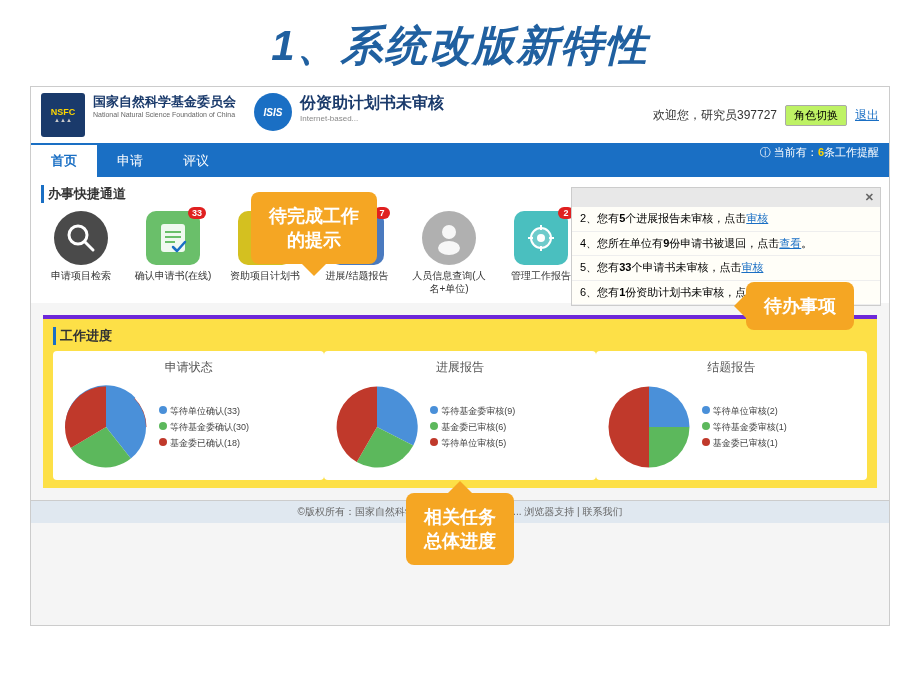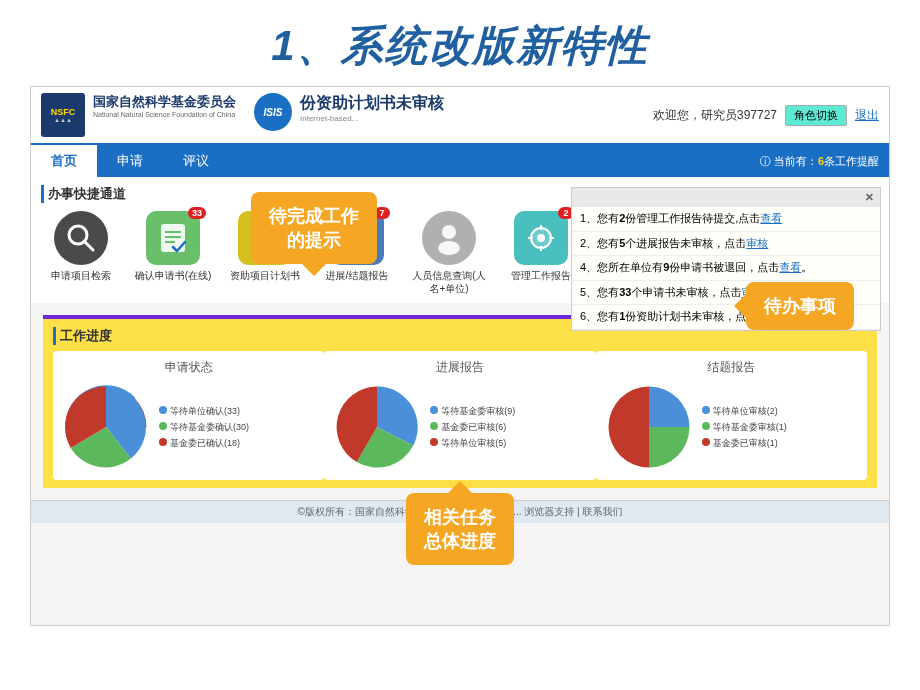--- a/index.html
+++ b/index.html
@@ -105,39 +105,38 @@
       color: #888;
     }
     .header-right {
       display: flex;
       align-items: center;
       gap: 8px;
       font-size: 12px;
       color: #333;
     }
     .role-switch-btn {
-      background: #5eead4;
+      background: #bef264;
       border: 1px solid #aaa;
       padding: 2px 8px;
       font-size: 11px;
       cursor: pointer;
       border-radius: 2px;
     }
     .logout-link {
       color: #1a6fc4;
       text-decoration: underline;
       cursor: pointer;
       font-size: 12px;
     }
 
     
     .sys-nav {
       background: #1a6fc4;
       display: flex;
-      align-items: center;
       padding: 0;
       height: 32px;
     }
     .nav-item {
       color: #fff;
       padding: 0 20px;
       font-size: 13px;
       height: 32px;
       line-height: 32px;
       cursor: pointer;
@@ -402,23 +401,20 @@
     <div class="nav-item">评议</div>
     <div class="nav-right">
       ⓘ 当前有：<span>6</span>条工作提醒
     </div>
   </div>
 
   <div class="notif-panel">
     <div class="notif-header">
       <span></span>
       <span class="notif-close">✕</span>
-    </div>
-    <div class="notif-item">
-      1、您有<span class="notif-highlight">2</span>份管理工作报告待提交,点击<span class="notif-link">查看</span>
     </div>
     <div class="notif-item">
       2、您有<span class="notif-highlight">5</span>个进展报告未审核，点击<span class="notif-link">审核</span>
     </div>
     <div class="notif-item">
       4、您所在单位有<span class="notif-highlight">9</span>份申请书被退回，点击<span class="notif-link">查看</span>。
     </div>
     <div class="notif-item">
       5、您有<span class="notif-highlight">33</span>个申请书未审核，点击<span class="notif-link">审核</span>
     </div>

